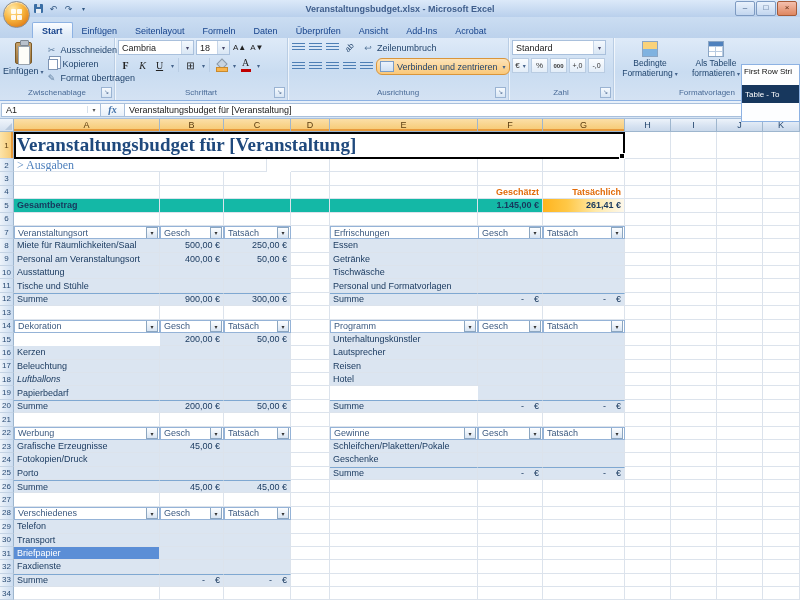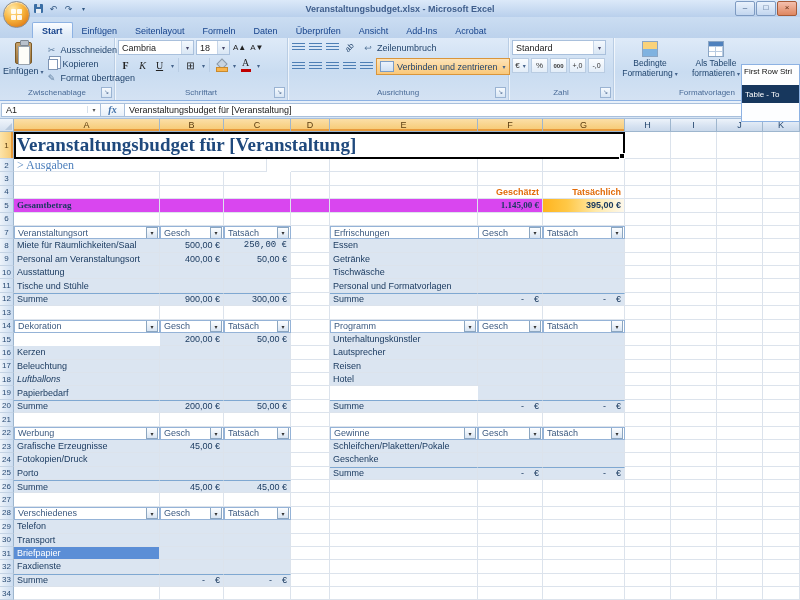--- a/index.html
+++ b/index.html
@@ -62,21 +62,21 @@
   .u-line{text-decoration:underline;}
   .colorbar{display:flex;flex-direction:column;align-items:center;line-height:1;}
   .colorbar .bar{width:10px;height:3px;margin-top:1px;}
   .fill-ico{position:relative;width:13px;height:13px;}
   .fill-ico::before{content:"";position:absolute;left:3px;top:1px;width:6px;height:6px;background:#C8D4E0;border:1px solid #8A9AAB;transform:rotate(45deg);}
   .fill-ico::after{content:"";position:absolute;left:1px;bottom:0;width:10px;height:3px;background:#F9B44B;border:1px solid #C98A2C;}
   .vsep{width:1px;height:14px;background:#B9CDE4;margin:0 2px;}
 
   .li{width:13px;height:9px;flex:none;background:repeating-linear-gradient(to bottom,#4E7FB5 0 1px,transparent 1px 3px);}
   .tool-btn{display:flex;align-items:center;gap:3px;font-size:9px;color:#24466E;height:15px;padding:0 3px;white-space:nowrap;}
-  .tool-btn.hl{background:linear-gradient(#FDE3B8,#F9C87A);border:1px solid #D9953B;border-radius:0;justify-content:flex-end;}
+  .tool-btn.hl{background:linear-gradient(#FDE3B8,#F9C87A);border:1px solid #D9953B;border-radius:6px;justify-content:flex-end;}
   .merge-ico{width:12px;height:9px;border:1px solid #7A9CC6;background:linear-gradient(#EAF2FC,#CFE0F3);flex:none;}
   .diag{display:inline-block;transform:rotate(-45deg);font-size:8px;color:#24466E;}
 
   .n-btn{min-width:17px;height:15px;border:1px solid #B9CCE2;background:linear-gradient(#FBFDFF,#E3EDF8);
       font-size:8px;display:flex;align-items:center;justify-content:center;color:#333;gap:1px;box-sizing:border-box;}
 
   .style-btn{width:66px;display:flex;flex-direction:column;align-items:center;font-size:8.5px;color:#21456E;
       text-align:center;padding-top:1px;line-height:1.2;}
   .cf-ico{width:14px;height:14px;border:1px solid #8AA5C4;background:linear-gradient(180deg,#F9D27A 0 50%,#7FB2E0 50% 100%);margin-bottom:1px;}
   .ft-ico{width:14px;height:14px;border:1px solid #8AA5C4;background-color:#fff;margin-bottom:1px;
@@ -117,21 +117,21 @@
       font-size:8px;display:flex;align-items:center;justify-content:center;color:#2A4B73;}
   .rowhead.sel{background:linear-gradient(90deg,#FDE4A9,#F6C870);box-shadow:inset -2px 0 0 #E79A3C;color:#5A3C10;}
   .cell{position:absolute;top:0;height:100%;box-sizing:border-box;border-right:1px solid #DCE3EC;border-bottom:1px solid #DCE3EC;
       font-size:9px;color:#17375D;padding:0 3px;display:flex;align-items:center;overflow:hidden;white-space:pre;}
   .cell span{white-space:pre;}
   .cell.title{font:bold 19px "Liberation Serif",serif;color:#1F497D;background:#fff;overflow:visible;z-index:3;}
   .cell.selcell{outline:2px solid #000;outline-offset:-2px;z-index:4;}
   .cell.selcell::after{content:"";position:absolute;right:-1px;bottom:-1px;width:4px;height:4px;background:#000;border:1px solid #fff;}
   .cell.subtitle{font:12px "Liberation Serif",serif;color:#4F81BD;}
   .cell.colhead{font-weight:bold;color:#E26B0A;justify-content:flex-end;}
-  .cell.band{background:#d946ef;font-family:Liberation Serif, serif;}
+  .cell.band{background:#14b8a6;}
   .cell.b{font-weight:bold;}
   .cell.right{justify-content:flex-end;}
   .cell.databar{background:linear-gradient(90deg,#FFB41E 0%,#FFC847 30%,#FFE9A8 65%,#FDF8EC 100%);}
   .cell.hdr{background:#fff;border:1px solid #95B3D7;color:#3C5A80;padding-right:14px;}
   .cell .dd{position:absolute;right:1px;top:50%;transform:translateY(-50%);width:10px;height:10px;border:1px solid #8CA6C0;
       background:linear-gradient(#FDFEFF,#D8E4F2);font-size:6px;display:flex;align-items:center;justify-content:center;color:#333;}
   .cell.item{background:#DBE5F1;}
   .cell.val{background:#DBE5F1;justify-content:flex-end;}
   .cell.sum{background:#DBE5F1;border-top:1px solid #7FA8D2;}
   .cell.sumval{background:#DBE5F1;border-top:1px solid #7FA8D2;justify-content:flex-end;}
@@ -428,21 +428,21 @@
           <div class="cell" style="left: 763px; width: 37px;"></div>
         </div>
         <div class="grid-row" style="height: 13.39px;">
           <div class="rowhead">5</div>
           <div class="cell band b" style="left: 14px; width: 146px;"><span>Gesamtbetrag</span></div>
           <div class="cell band" style="left: 160px; width: 64px;"></div>
           <div class="cell band" style="left: 224px; width: 67px;"></div>
           <div class="cell band" style="left: 291px; width: 39px;"></div>
           <div class="cell band" style="left: 330px; width: 148px;"></div>
           <div class="cell band b right" style="left: 478px; width: 65px;"><span>1.145,00 €</span></div>
-          <div class="cell databar b right" style="left: 543px; width: 82px;"><span>395,00 €</span></div>
+          <div class="cell databar b right" style="left: 543px; width: 82px;"><span>261,41 €</span></div>
           <div class="cell" style="left: 625px; width: 46px;"></div>
           <div class="cell" style="left: 671px; width: 46px;"></div>
           <div class="cell" style="left: 717px; width: 46px;"></div>
           <div class="cell" style="left: 763px; width: 37px;"></div>
         </div>
         <div class="grid-row" style="height: 13.39px;">
           <div class="rowhead">6</div>
           <div class="cell" style="left: 14px; width: 146px;"></div>
           <div class="cell" style="left: 160px; width: 64px;"></div>
           <div class="cell" style="left: 224px; width: 67px;"></div>
@@ -466,21 +466,21 @@
           <div class="cell hdr" style="left: 543px; width: 82px;"><span>Tatsäch</span><span class="dd">▾</span></div>
           <div class="cell" style="left: 625px; width: 46px;"></div>
           <div class="cell" style="left: 671px; width: 46px;"></div>
           <div class="cell" style="left: 717px; width: 46px;"></div>
           <div class="cell" style="left: 763px; width: 37px;"></div>
         </div>
         <div class="grid-row" style="height: 13.39px;">
           <div class="rowhead">8</div>
           <div class="cell item" style="left: 14px; width: 146px;"><span>Miete für Räumlichkeiten/Saal</span></div>
           <div class="cell val" style="left: 160px; width: 64px;"><span>500,00 €</span></div>
-          <div class="cell val" style="left: 224px; width: 67px; font-family: Liberation Mono, monospace;"><span>250,00 €</span></div>
+          <div class="cell val" style="left: 224px; width: 67px;"><span>250,00 €</span></div>
           <div class="cell" style="left: 291px; width: 39px;"></div>
           <div class="cell item" style="left: 330px; width: 148px;"><span>Essen</span></div>
           <div class="cell item" style="left: 478px; width: 65px;"></div>
           <div class="cell item" style="left: 543px; width: 82px;"></div>
           <div class="cell" style="left: 625px; width: 46px;"></div>
           <div class="cell" style="left: 671px; width: 46px;"></div>
           <div class="cell" style="left: 717px; width: 46px;"></div>
           <div class="cell" style="left: 763px; width: 37px;"></div>
         </div>
         <div class="grid-row" style="height: 13.39px;">

